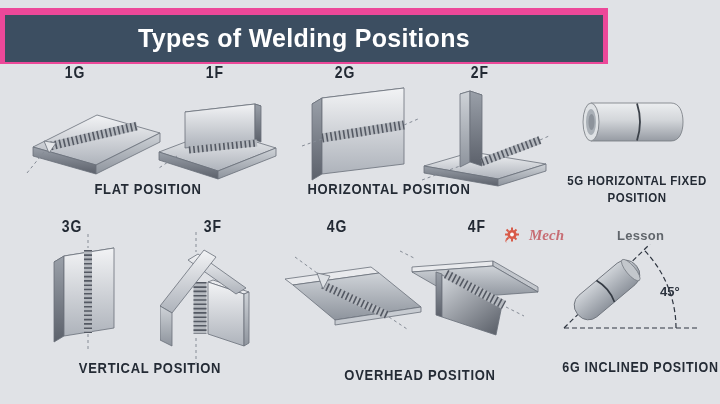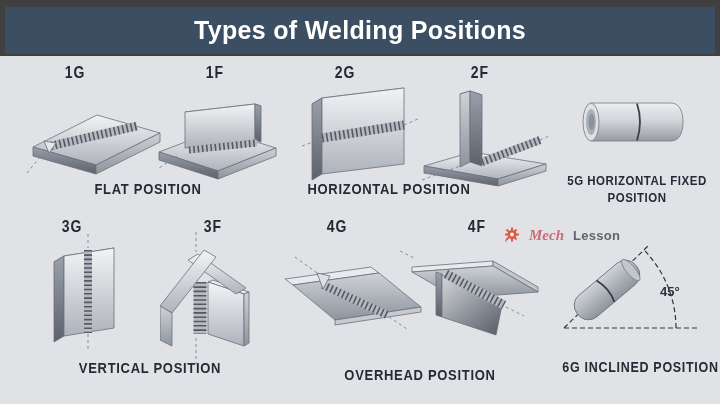--- a/index.html
+++ b/index.html
@@ -1,20 +1,20 @@
 <!DOCTYPE html>
 <html><head>
 <meta charset="utf-8">
 <style>
   * { margin:0; padding:0; box-sizing:border-box; }
   html,body { background:#fff; }
   body { width:720px; height:404px; font-family:"Liberation Sans",sans-serif; }
   .frame { position:relative; width:720px; height:404px; background:#e0e2e6; overflow:hidden; }
 
-  .header { position:absolute; top:0; left:0; width:720px; height:56px; background:#404040; }
+  .header { position:absolute; top:8px; left:0; width:608px; height:56px; background:#ec4899; }
   .header-inner { position:absolute; top:7px; left:5px; right:5px; bottom:2px; background:#3c4e61;
                   display:flex; align-items:center; justify-content:center; }
   .title { color:#ffffff; font-size:25px; font-weight:bold; letter-spacing:0.3px; }
 
   .code { position:absolute; font-size:14px; font-weight:bold; color:#222933; letter-spacing:1px;
           transform:translateX(-50%) scaleY(1.15); transform-origin:top center; white-space:nowrap; }
   .caption { position:absolute; font-size:13px; font-weight:bold; color:#242b35; letter-spacing:0.7px;
              text-align:center; transform:scaleY(1.15); transform-origin:top center; }
   .caption.small { font-size:11.5px; line-height:1.3; letter-spacing:0.5px; }
   .caption.mid { font-size:12.5px; }
@@ -24,21 +24,21 @@
   .bead-u { stroke:#b6bac0; fill:none; }
   .bead-r { stroke:#545963; fill:none; stroke-dasharray:1.6 2.7; }
   .guide { stroke:#868c96; stroke-width:1; stroke-dasharray:3 3; fill:none; }
   .guide2 { stroke:#2e3540; stroke-width:1.2; stroke-dasharray:5 3; fill:none; }
   .angle-text { font-family:"Liberation Sans",sans-serif; font-size:13px; font-weight:bold; fill:#2b323d; }
 
   .logo { position:absolute; left:503px; top:224px; height:22px; display:flex; align-items:center; gap:9px; opacity:0.92; }
   .logo .mech { font-family:"Liberation Serif",serif; font-style:italic; font-weight:bold;
                 color:#c5646b; font-size:15px; }
   .logo .lesson { font-family:"Liberation Sans",sans-serif; font-weight:bold; color:#565b61;
-                  font-size:13px; letter-spacing:0.3px; }
+                  font-size:13px; letter-spacing:0.3px;margin-left:44px; }
 </style>
 </head>
 <body>
 
 <svg width="0" height="0" style="position:absolute" aria-hidden="true">
   <defs>
     <linearGradient id="gLight" x1="0" y1="0" x2="0" y2="1">
       <stop offset="0" stop-color="#f2f3f5"></stop>
         <stop offset="1" stop-color="#aeb3bb"></stop>
     </linearGradient>

